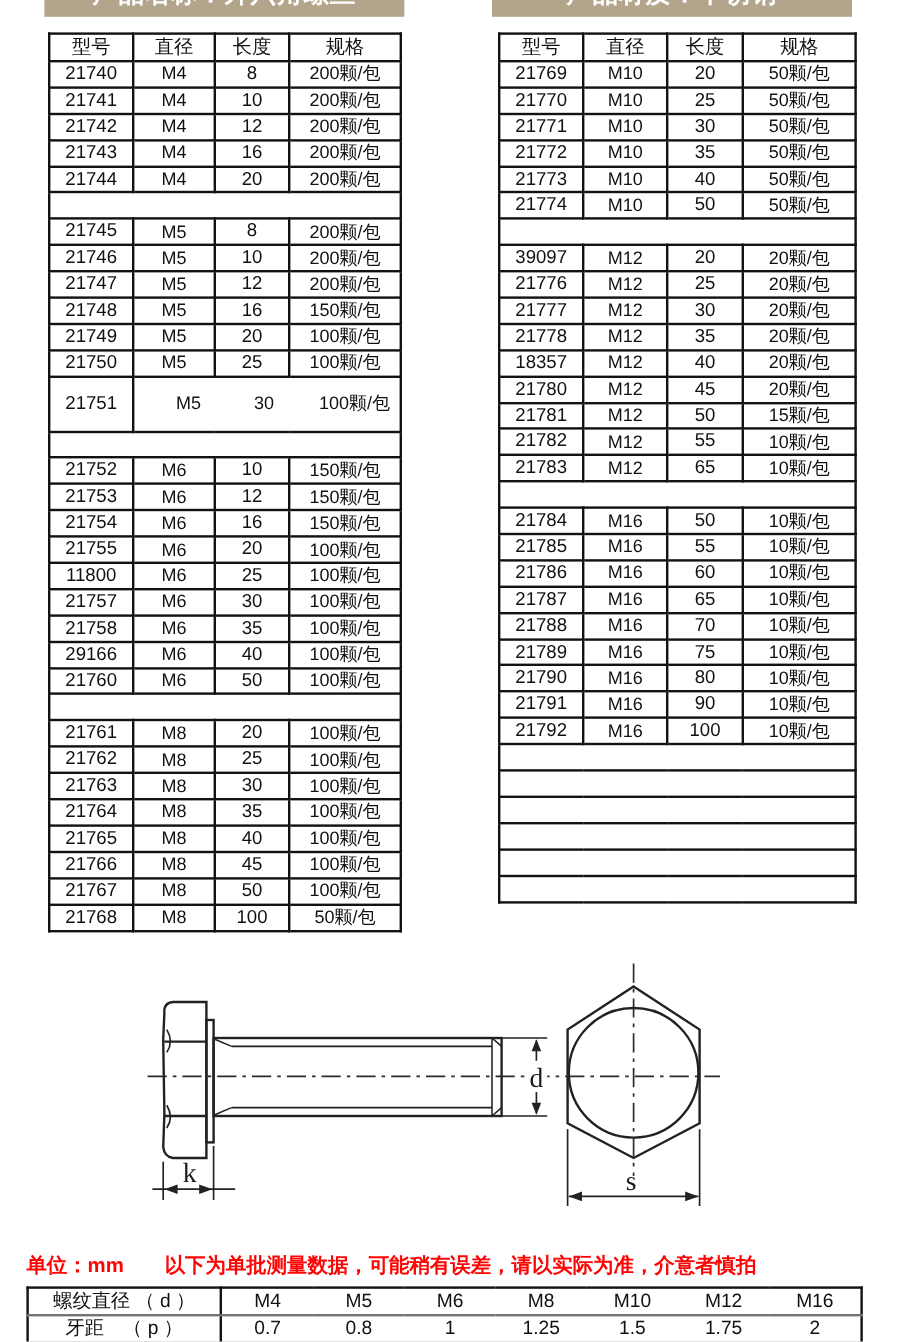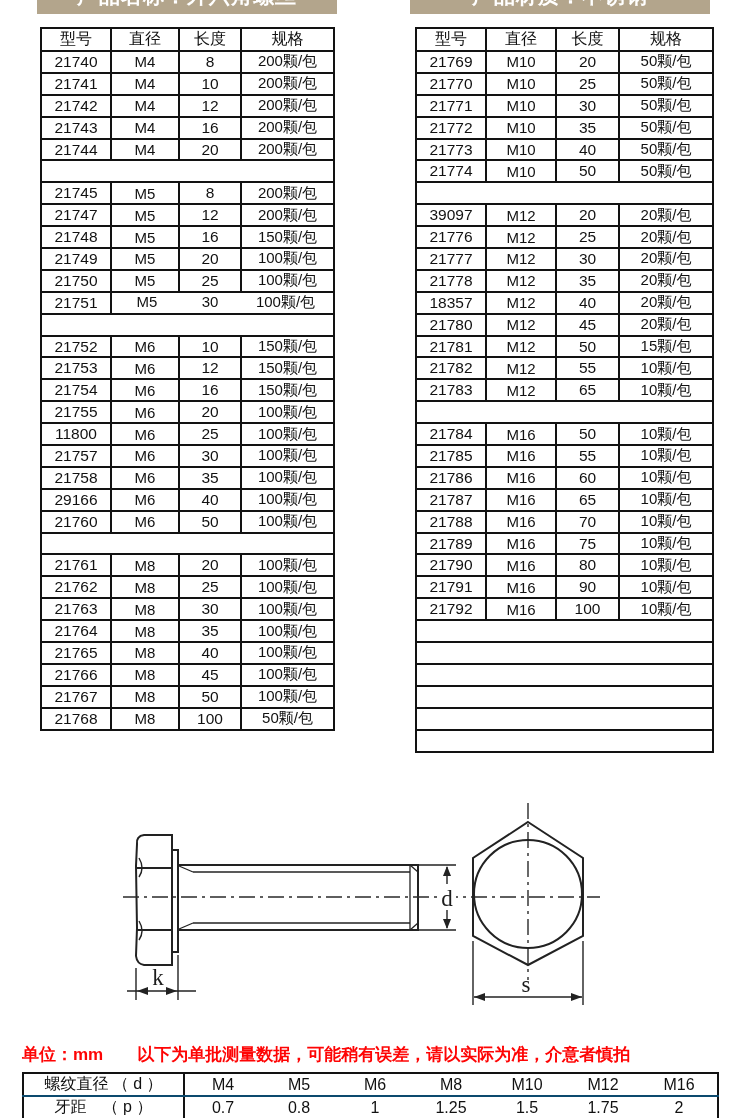--- a/index.html
+++ b/index.html
@@ -25,42 +25,42 @@
   #spec-left{left:40px;top:27px;width:293px;}
   #spec-right{left:415px;top:27px;width:297px;}
   table.spec td{
     border:2px solid #121212;height:19.9px;padding:0;
     text-align:center;vertical-align:middle;
     font-size:15px;white-space:nowrap;overflow:hidden;
   }
   table.spec tr.head td{font-size:16px;}
   table.spec td.num{font-size:15.5px;}
   table.spec td.spacer{border-left:2px solid #121212;border-right:2px solid #121212;}
-  table.spec td.merged{padding:0;}
+  table.spec td.merged{padding:12px;}
   table.spec td.merged span{display:inline-block;text-align:center;}
 
   
   #drawing{position:absolute;left:0;top:780px;}
   .dimlabel{font-family:"Liberation Serif","DejaVu Serif",serif;font-size:23px;fill:#1c1c1c;}
 
   
   #note{
     position:absolute;left:22px;top:1043px;width:720px;
     color:#fe0404;font-size:17px;font-weight:bold;white-space:nowrap;
   }
   #note .note-gap{display:inline-block;width:34px;}
 
   
   #pitch{
     position:absolute;left:22px;top:1072px;width:694px;
     border-collapse:collapse;table-layout:fixed;
   }
   #pitch td{
     height:20px;padding:0;text-align:center;vertical-align:middle;
-    font-size:16px;border-top:2px solid #121212;border-bottom:2px solid #0c4a6e;
+    font-size:16px;border-top:2px solid #121212;border-bottom:2px solid #737373;
     white-space:nowrap;
   }
   #pitch td.rowlabel{
     border-left:2px solid #121212;border-right:2px solid #121212;width:159px;
   }
   #pitch td.val{border-left:none;border-right:none;width:76px;}
   #pitch td.val:last-child{border-right:2px solid #121212;}
 </style>
 </head>
 <body>
@@ -119,20 +119,26 @@
       <tr>
         <td class="spacer" colspan="4">&nbsp;</td>
       </tr>
       <tr>
         <td class="num">21745</td>
         <td class="">M5</td>
         <td class="num">8</td>
         <td class="">200颗/包</td>
       </tr>
       <tr>
+        <td class="num">21746</td>
+        <td class="">M5</td>
+        <td class="num">10</td>
+        <td class="">200颗/包</td>
+      </tr>
+      <tr>
         <td class="num">21747</td>
         <td class="">M5</td>
         <td class="num">12</td>
         <td class="">200颗/包</td>
       </tr>
       <tr>
         <td class="num">21748</td>
         <td class="">M5</td>
         <td class="num">16</td>
         <td class="">150颗/包</td>

